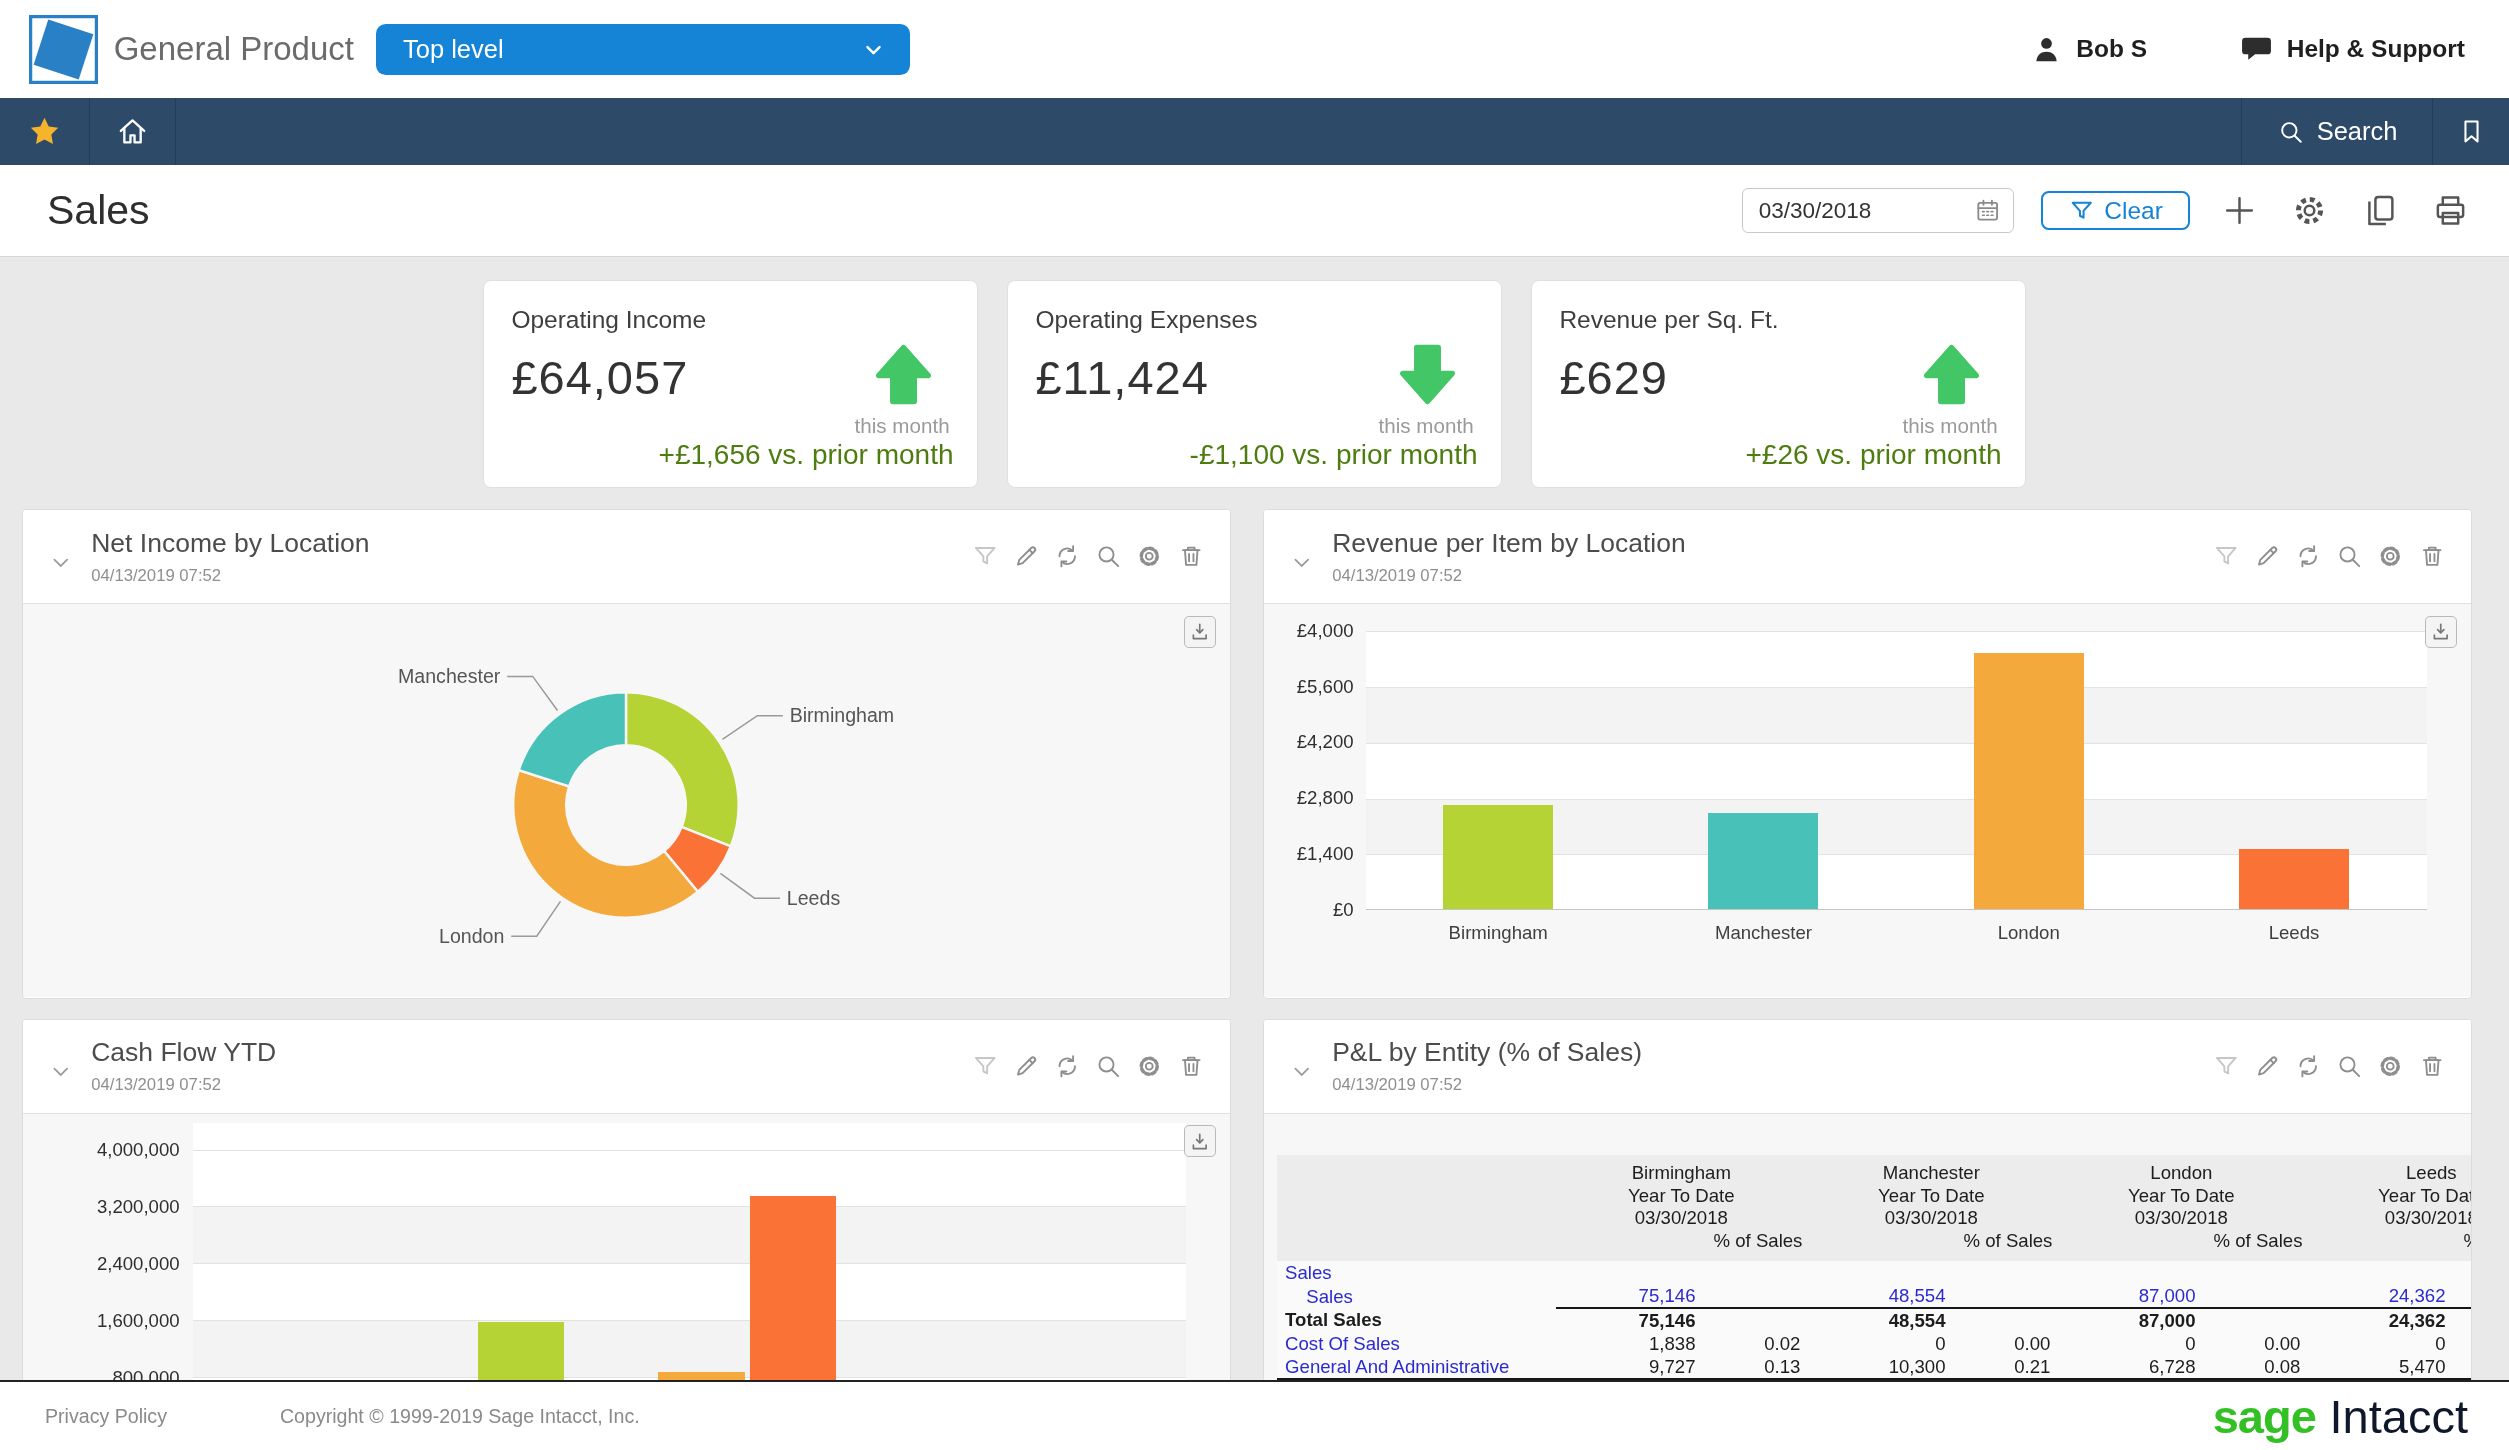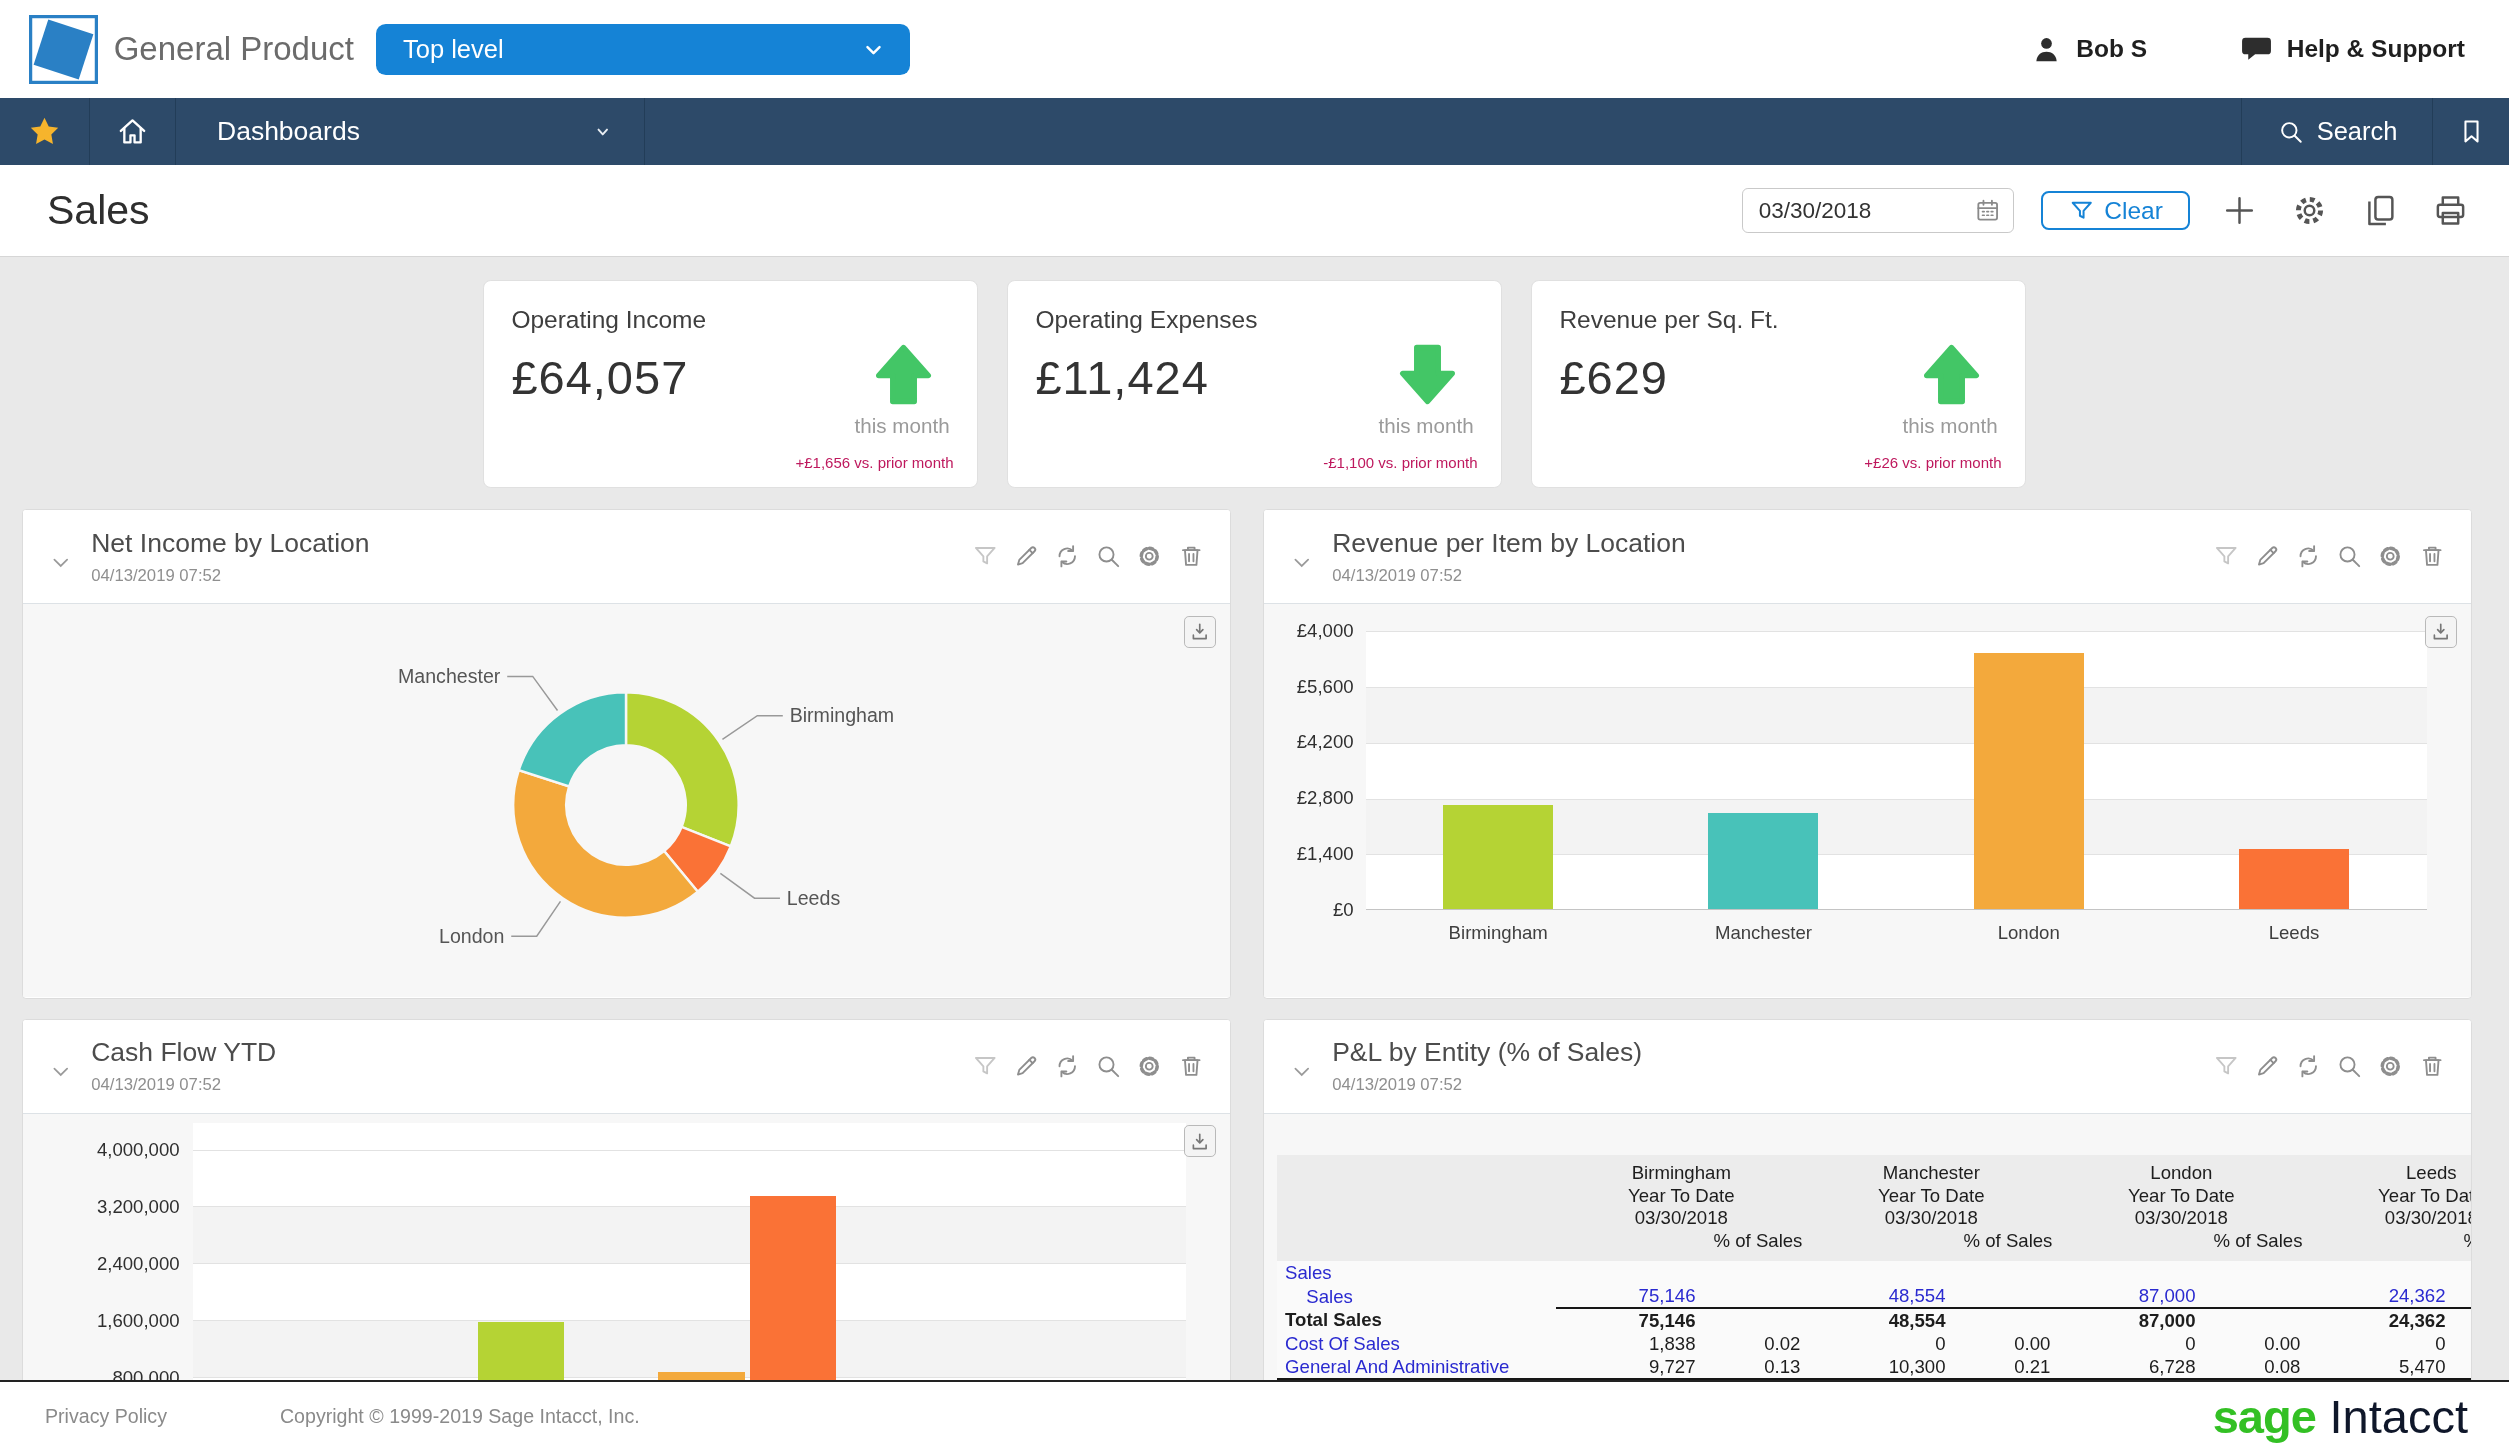--- a/index.html
+++ b/index.html
@@ -47,21 +47,21 @@
 
   
   .content { position:relative; height:1194px; background:#e9e9e9; overflow:hidden; }
 
   .kpi-row { display:flex; justify-content:center; gap:29px; padding-top:22.5px; }
   .kpi-card { width:495px; height:208px; background:#fff; border:1px solid #e0e0e0; border-radius:7.8px;
     position:relative; padding:25.5px 27.4px; }
   .kpi-title { font-size:24.5px; color:#3e3e3e; }
   .kpi-value { font-size:47px; font-weight:500; color:#333; margin-top:15.7px; letter-spacing:1px; }
   .kpi-period { font-size:20.6px; color:#9a9a9a; margin-top:9.8px;text-align:right; }
-  .kpi-delta { position:absolute; right:23.5px; bottom:15.7px; font-size:15px; color:#be185d; }
+  .kpi-delta { position:absolute; right:23.5px; bottom:15.7px; font-size:28px; color:#4d7c0f; }
   .kpi-arrow { position:absolute; right:39px; top:59px; width:69px; height:69px; }
   .kpi-arrow.down { transform:rotate(180deg); }
 
   .panel-grid { display:grid; grid-template-columns:1209px 1209px; grid-template-rows:490px 627px;
     gap:19.6px 32px; padding:21.6px 0 0 21.6px; }
   .panel { background:#fff; border:1px solid #dcdcdc; border-radius:3.9px; overflow:hidden; position:relative; }
   .panel-header { height:93px; display:flex; align-items:center; background:#fff; }
   .panel-chevron { width:25.5px; height:25.5px; margin:11.8px 17.6px 0 25.5px; cursor:pointer; }
   .panel-titles { display:flex; flex-direction:column; gap:6.9px; }
   .panel-title { font-size:26.5px; color:#4c4c4c; }
@@ -153,26 +153,20 @@
   <div class="nav-tab nav-star">
     <svg class="icn" viewBox="0 0 24 24">
       <path fill="#f6b42c" d="M12 2.6l2.9 5.9 6.5.9-4.7 4.6 1.1 6.5L12 17.4l-5.8 3.1 1.1-6.5L2.6 9.4l6.5-.9z"></path>
     </svg>
   </div>
   <div class="nav-tab nav-home">
     <svg class="icn" viewBox="0 0 24 24" fill="none" stroke="#fff" stroke-width="1.6" stroke-linecap="round" stroke-linejoin="round">
       <path d="M4 11.6 12 4.4l8 7.2"></path>
         <path d="M6.4 9.8v9.7h4.2v-4.9h2.8v4.9h4.2V9.8"></path>
     </svg>
-  </div>
-  <div class="nav-tab nav-dash">
-    <span>Dashboards</span>
-    <svg class="icn" viewBox="0 0 24 24" fill="none" stroke="#e8edf2" stroke-width="1.8" stroke-linecap="round" stroke-linejoin="round">
-        <polyline points="8 10 12 14.5 16 10"></polyline>
-      </svg>
   </div>
   <div class="nav-spacer"></div>
   <div class="nav-tab nav-search">
     <svg class="icn" viewBox="0 0 24 24" fill="none" stroke="#fff" stroke-width="1.7" stroke-linecap="round">
         <circle cx="10.8" cy="10.8" r="6.3"></circle>
         <path d="M15.5 15.5 20.8 20.8"></path>
       </svg>
     <span>Search</span>
   </div>
   <div class="nav-tab nav-bookmark">

